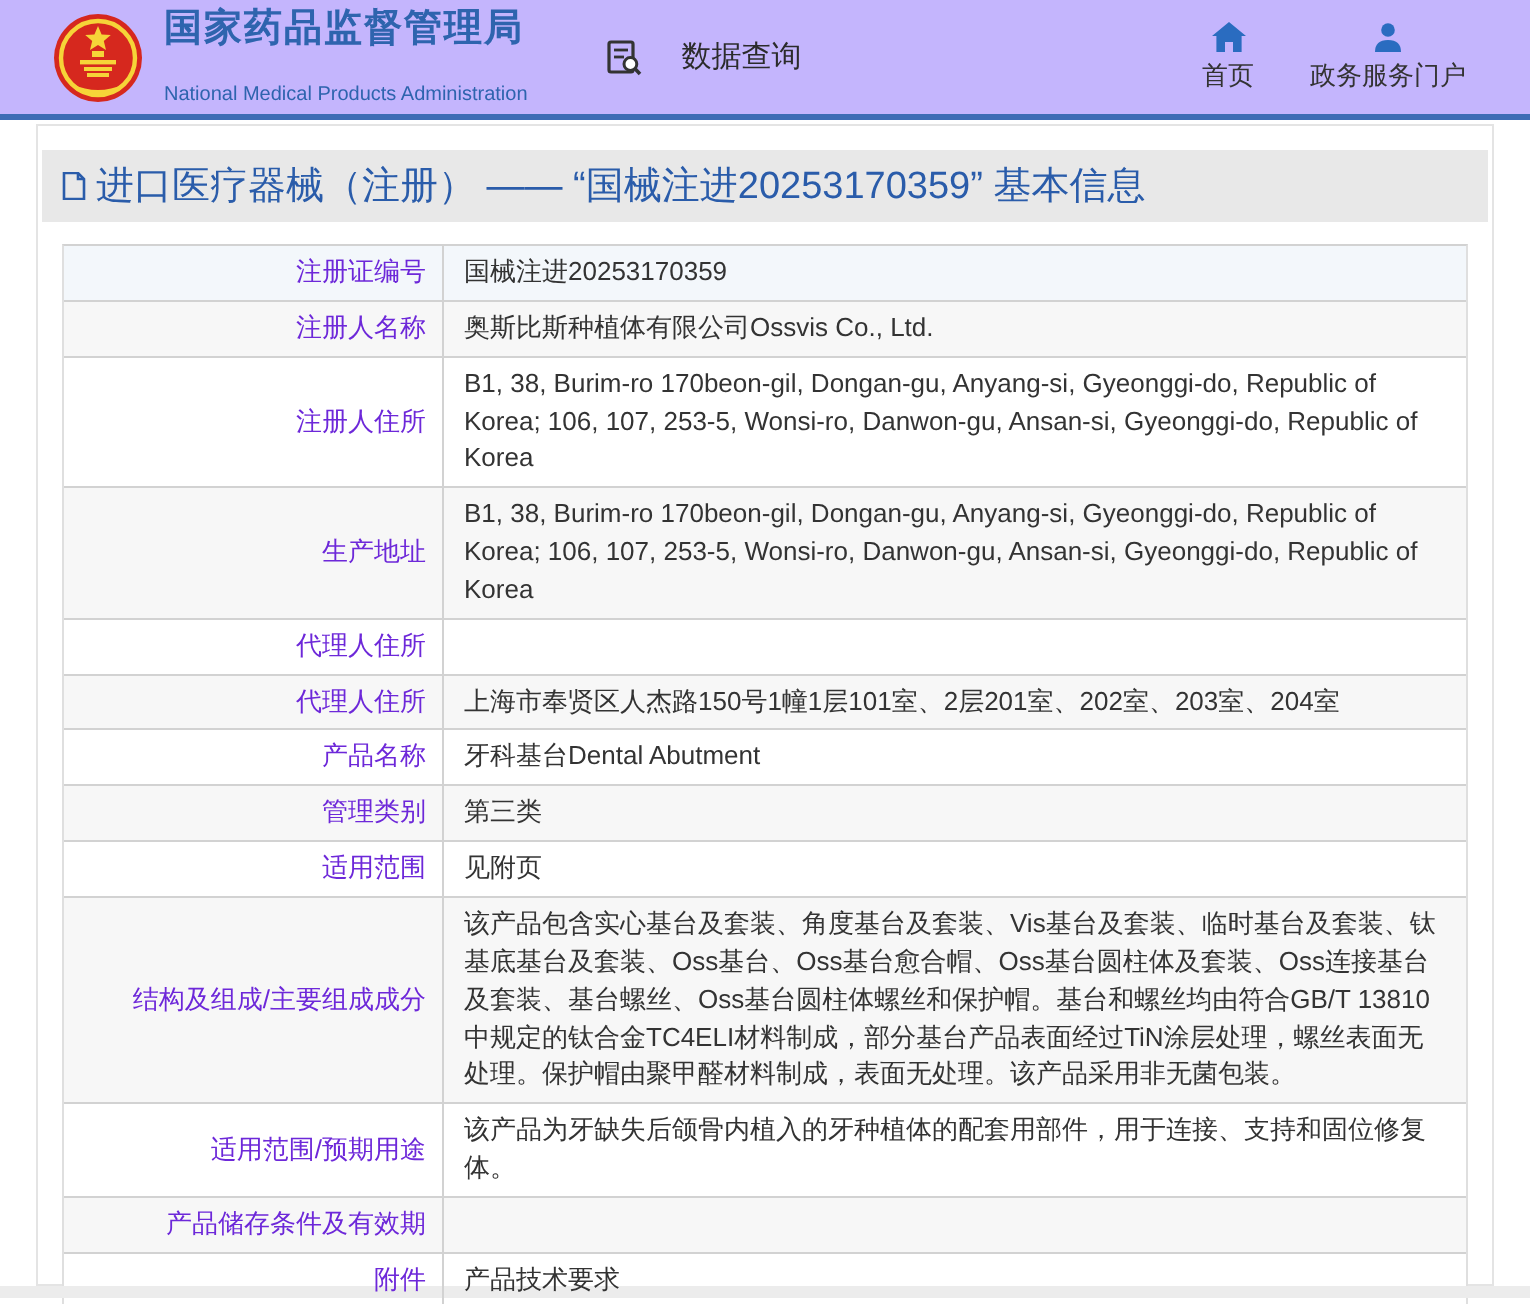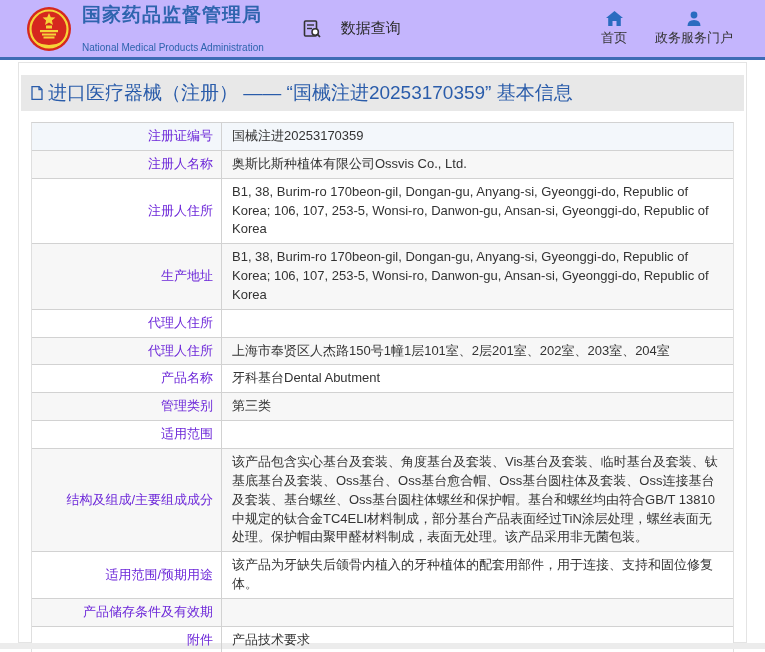--- a/index.html
+++ b/index.html
@@ -124,20 +124,21 @@
       <div class="row">
         <div class="cell label">产品名称</div>
         <div class="cell value">牙科基台Dental Abutment</div>
       </div>
       <div class="row">
         <div class="cell label">管理类别</div>
         <div class="cell value">第三类</div>
       </div>
       <div class="row">
         <div class="cell label">适用范围</div>
+        <div class="cell value">见附页</div>
       </div>
       <div class="row">
         <div class="cell label">结构及组成/主要组成成分</div>
         <div class="cell value">该产品包含实心基台及套装、角度基台及套装、Vis基台及套装、临时基台及套装、钛基底基台及套装、Oss基台、Oss基台愈合帽、Oss基台圆柱体及套装、Oss连接基台及套装、基台螺丝、Oss基台圆柱体螺丝和保护帽。基台和螺丝均由符合GB/T 13810中规定的钛合金TC4ELI材料制成，部分基台产品表面经过TiN涂层处理，螺丝表面无处理。保护帽由聚甲醛材料制成，表面无处理。该产品采用非无菌包装。</div>
       </div>
       <div class="row">
         <div class="cell label">适用范围/预期用途</div>
         <div class="cell value">该产品为牙缺失后颌骨内植入的牙种植体的配套用部件，用于连接、支持和固位修复体。</div>
       </div>
       <div class="row">

